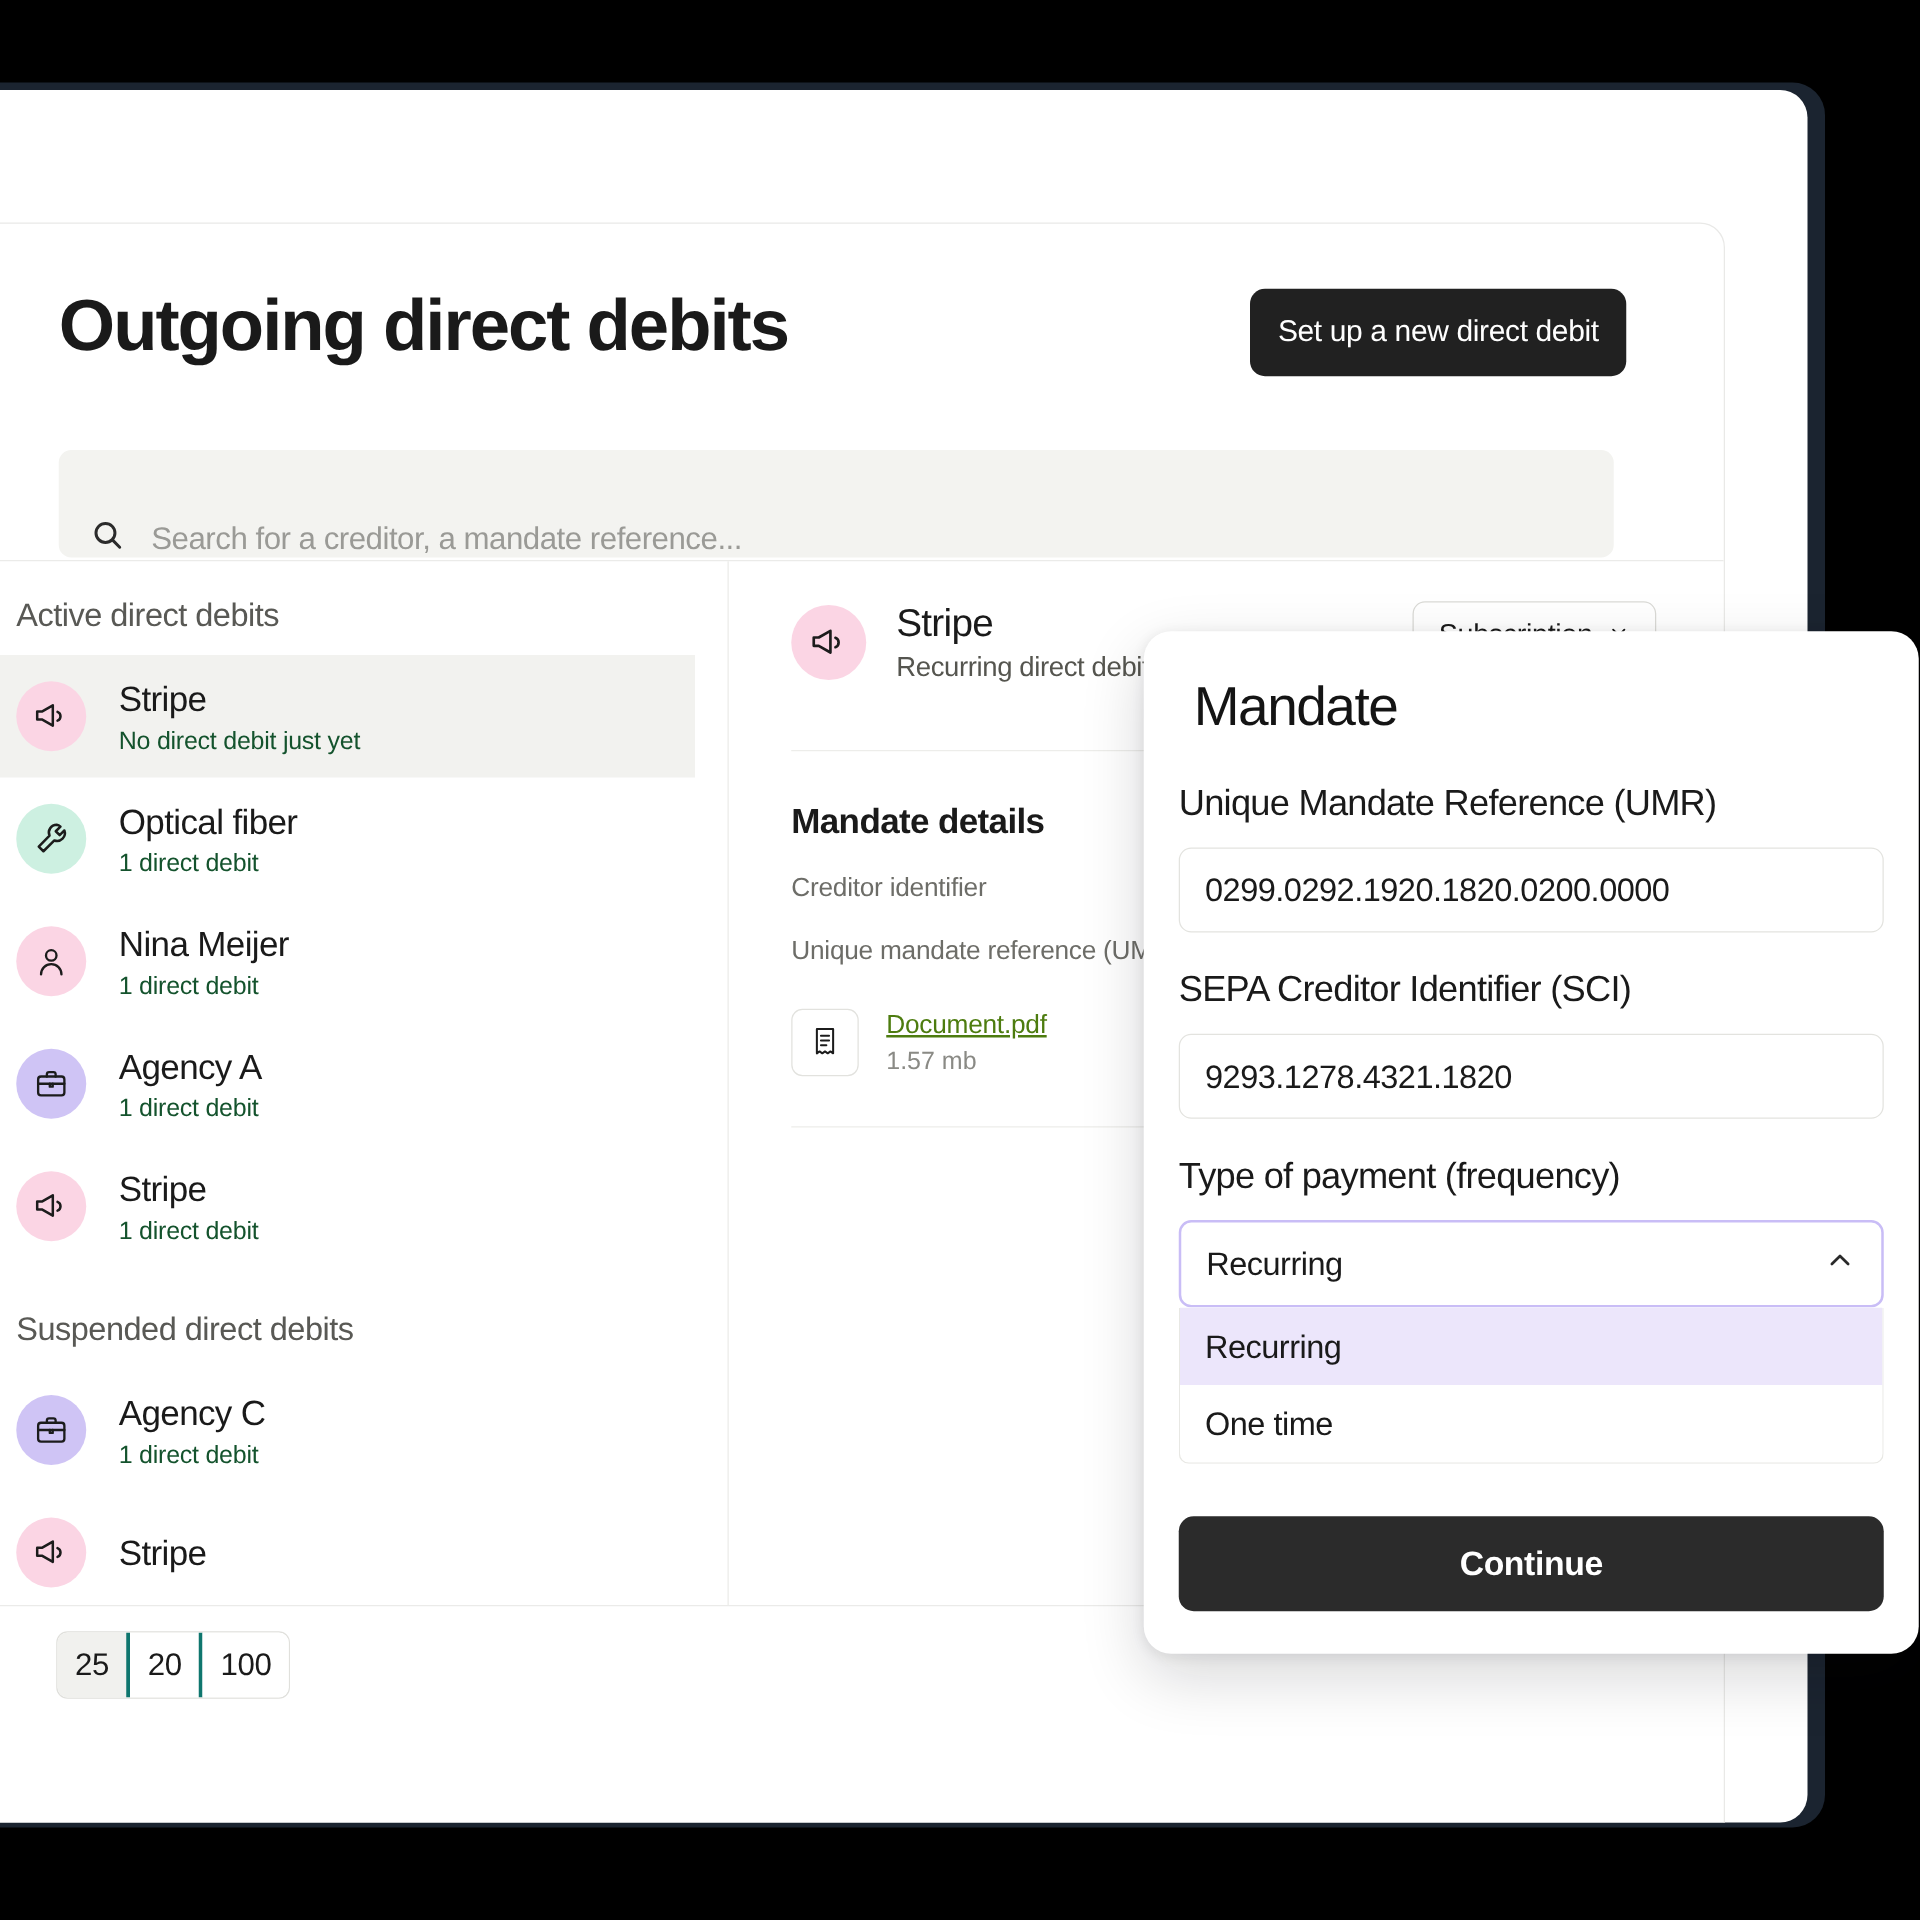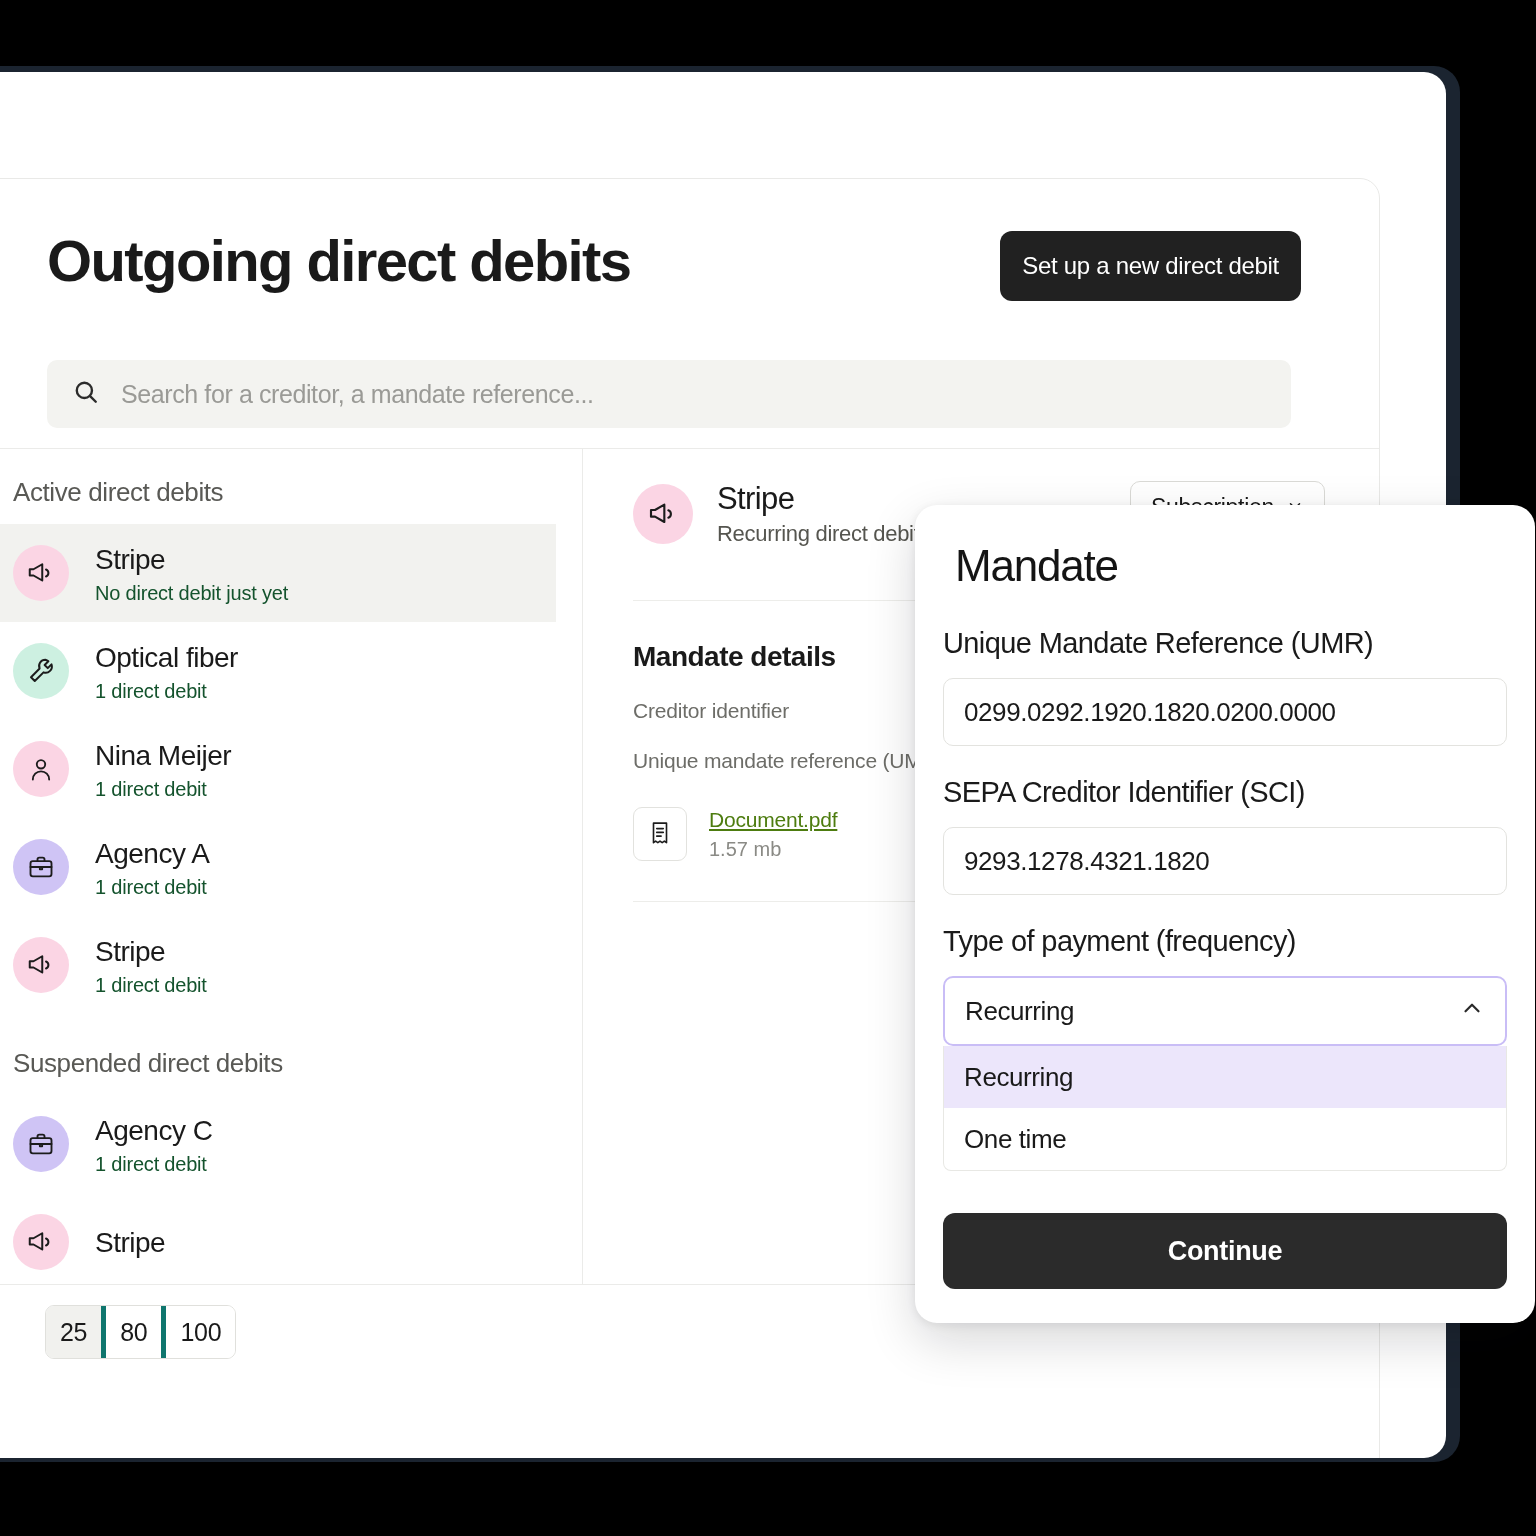--- a/index.html
+++ b/index.html
@@ -64,25 +64,25 @@
     height: 70px;
     font-size: 24px;
     font-family: "Liberation Sans", sans-serif;
     font-weight: 500;
     letter-spacing: -0.3px;
     cursor: pointer;
   }
   .search-wrap {
     position: absolute;
     left: 86px; top: 181px;
-    width: 1244px; height: 68px;
+    width: 1244px; height: 86px;
     background: #f3f3f0;
     border-radius: 10px;
     display: flex;
-    align-items: center;
+    align-items: flex-end;
     padding: 0 26px;
     gap: 22px;
   }
   .search-wrap svg { flex: 0 0 auto; }
   .search-input {
     flex: 1;
     border: none;
     outline: none;
     background: transparent;
     font-size: 25px;
@@ -200,21 +200,21 @@
     position: absolute; left: 84px; top: 20px;
     display: flex;
     border: 1px solid #e0e0dc;
     border-radius: 9px;
     overflow: hidden;
     background: #fff;
   }
   .pager button {
     background: #ffffff;
     border: none;
-    border-right: 5px solid #0f766e;
+    border-right: 3px solid #0f766e;
     height: 52px;
     min-width: 58px;
     padding: 0 14px;
     font-size: 25px;
     color: #1a1a1a;
     font-family: "Liberation Sans", sans-serif;
     letter-spacing: -0.3px;
     cursor: pointer;
   }
   .pager button:last-child { border-right: none; }
@@ -464,21 +464,21 @@
           </div>
         </div>
 
         <hr class="detail-hr2">
       </div>
     </div>
 
     <div class="footer">
       <div class="pager">
         <button class="active">25</button>
-        <button>80</button>
+        <button>20</button>
         <button>100</button>
       </div>
     </div>
 
   </div>
 </div>
 
 <div id="modal">
   <div class="modal-title">Mandate</div>
 

